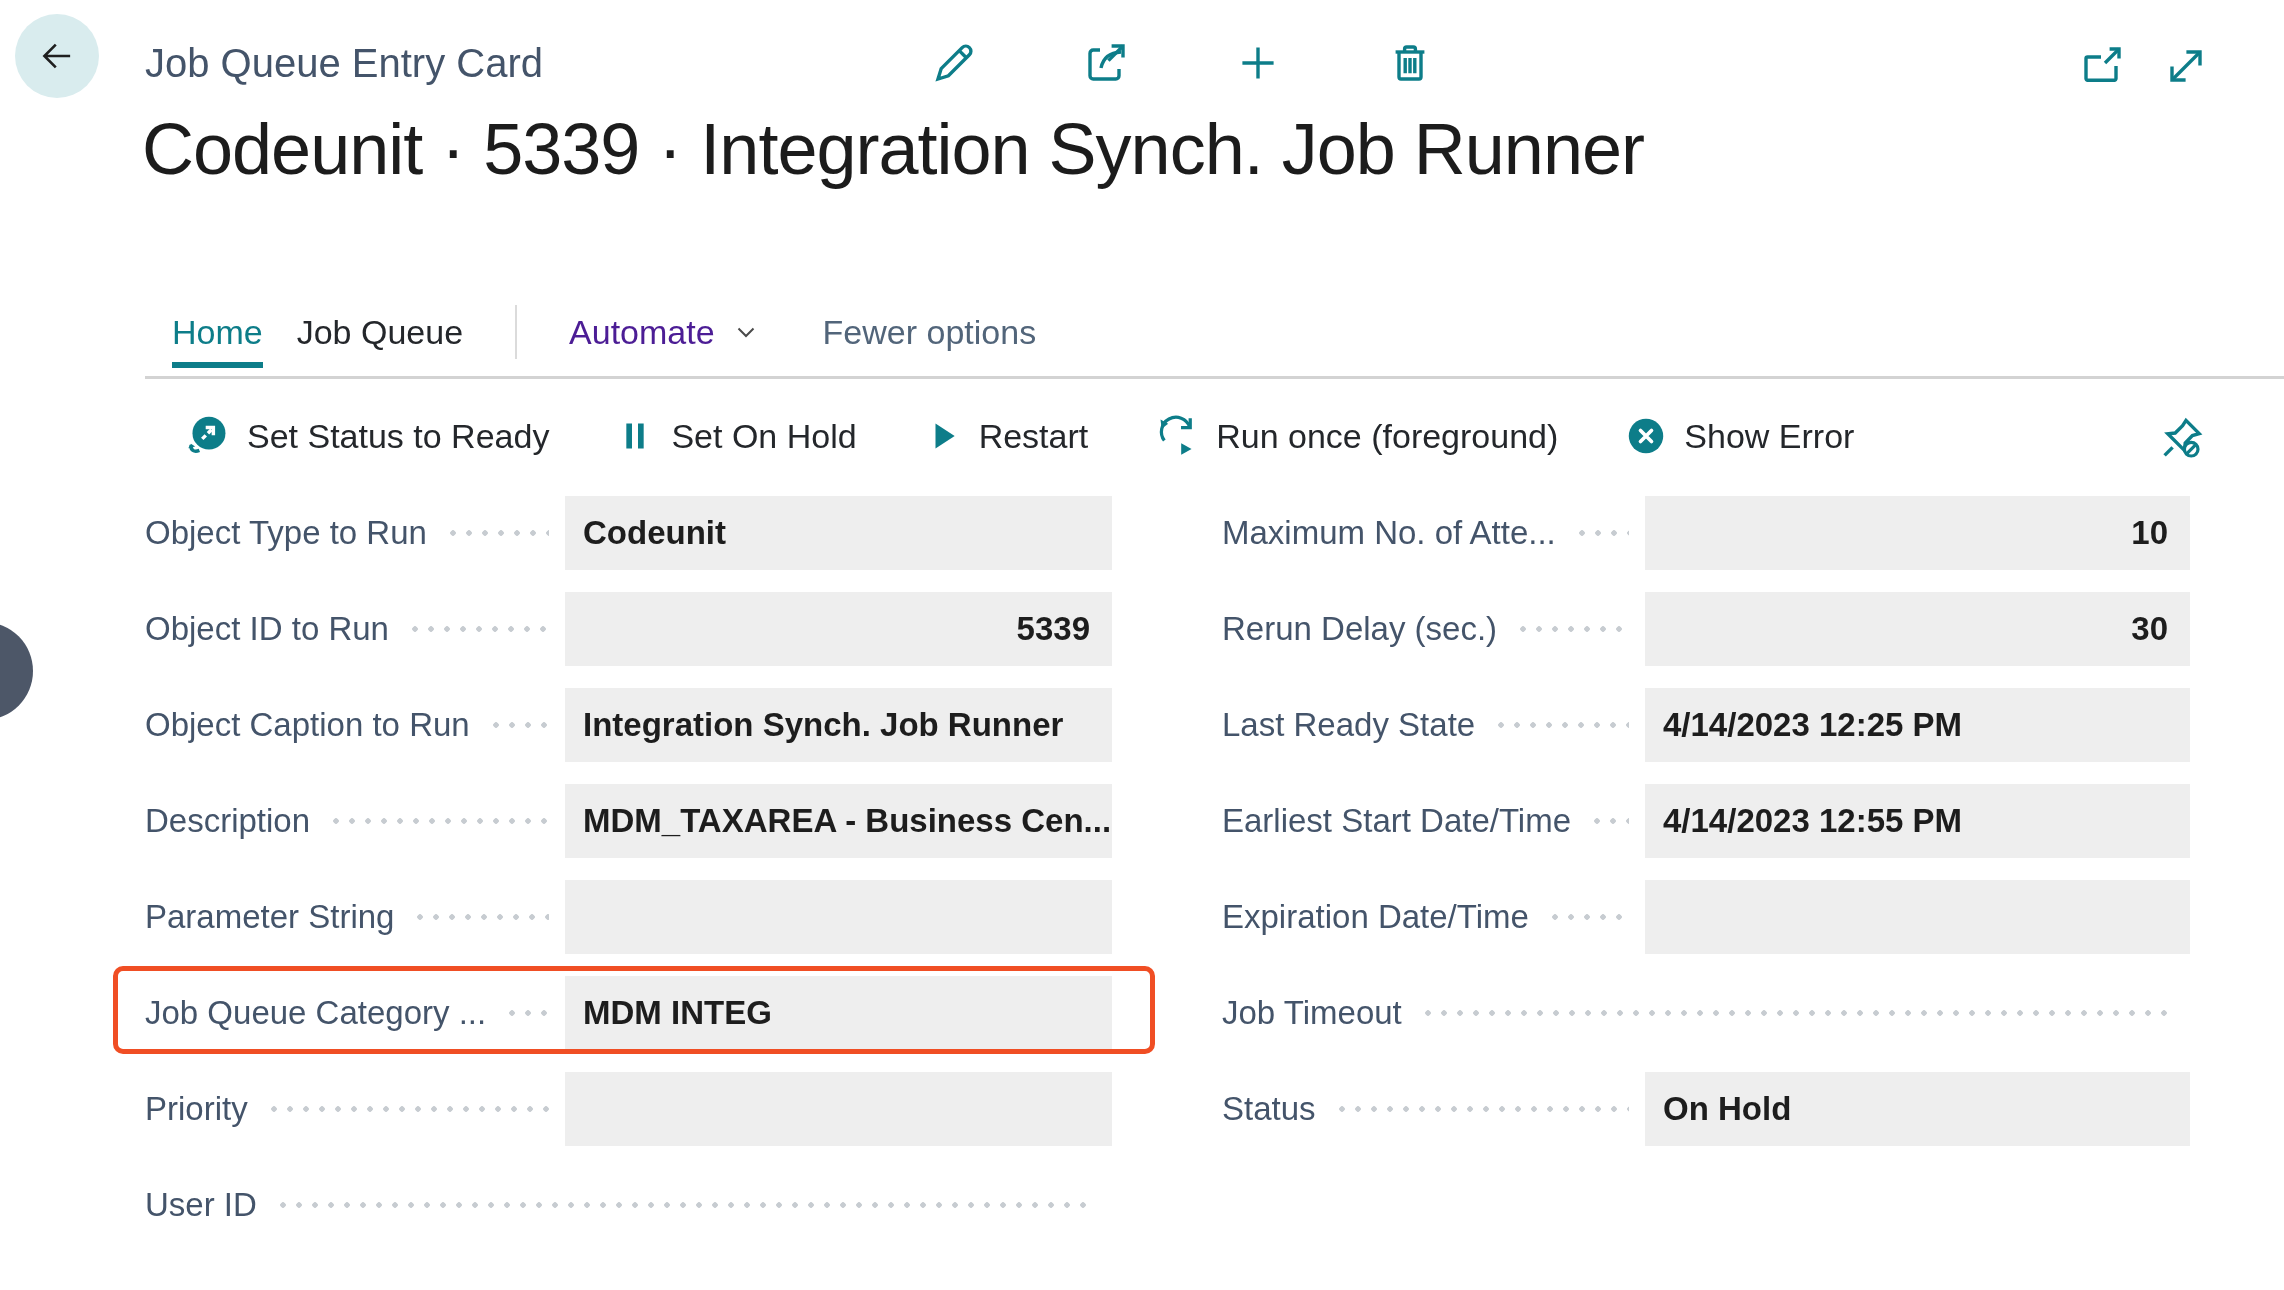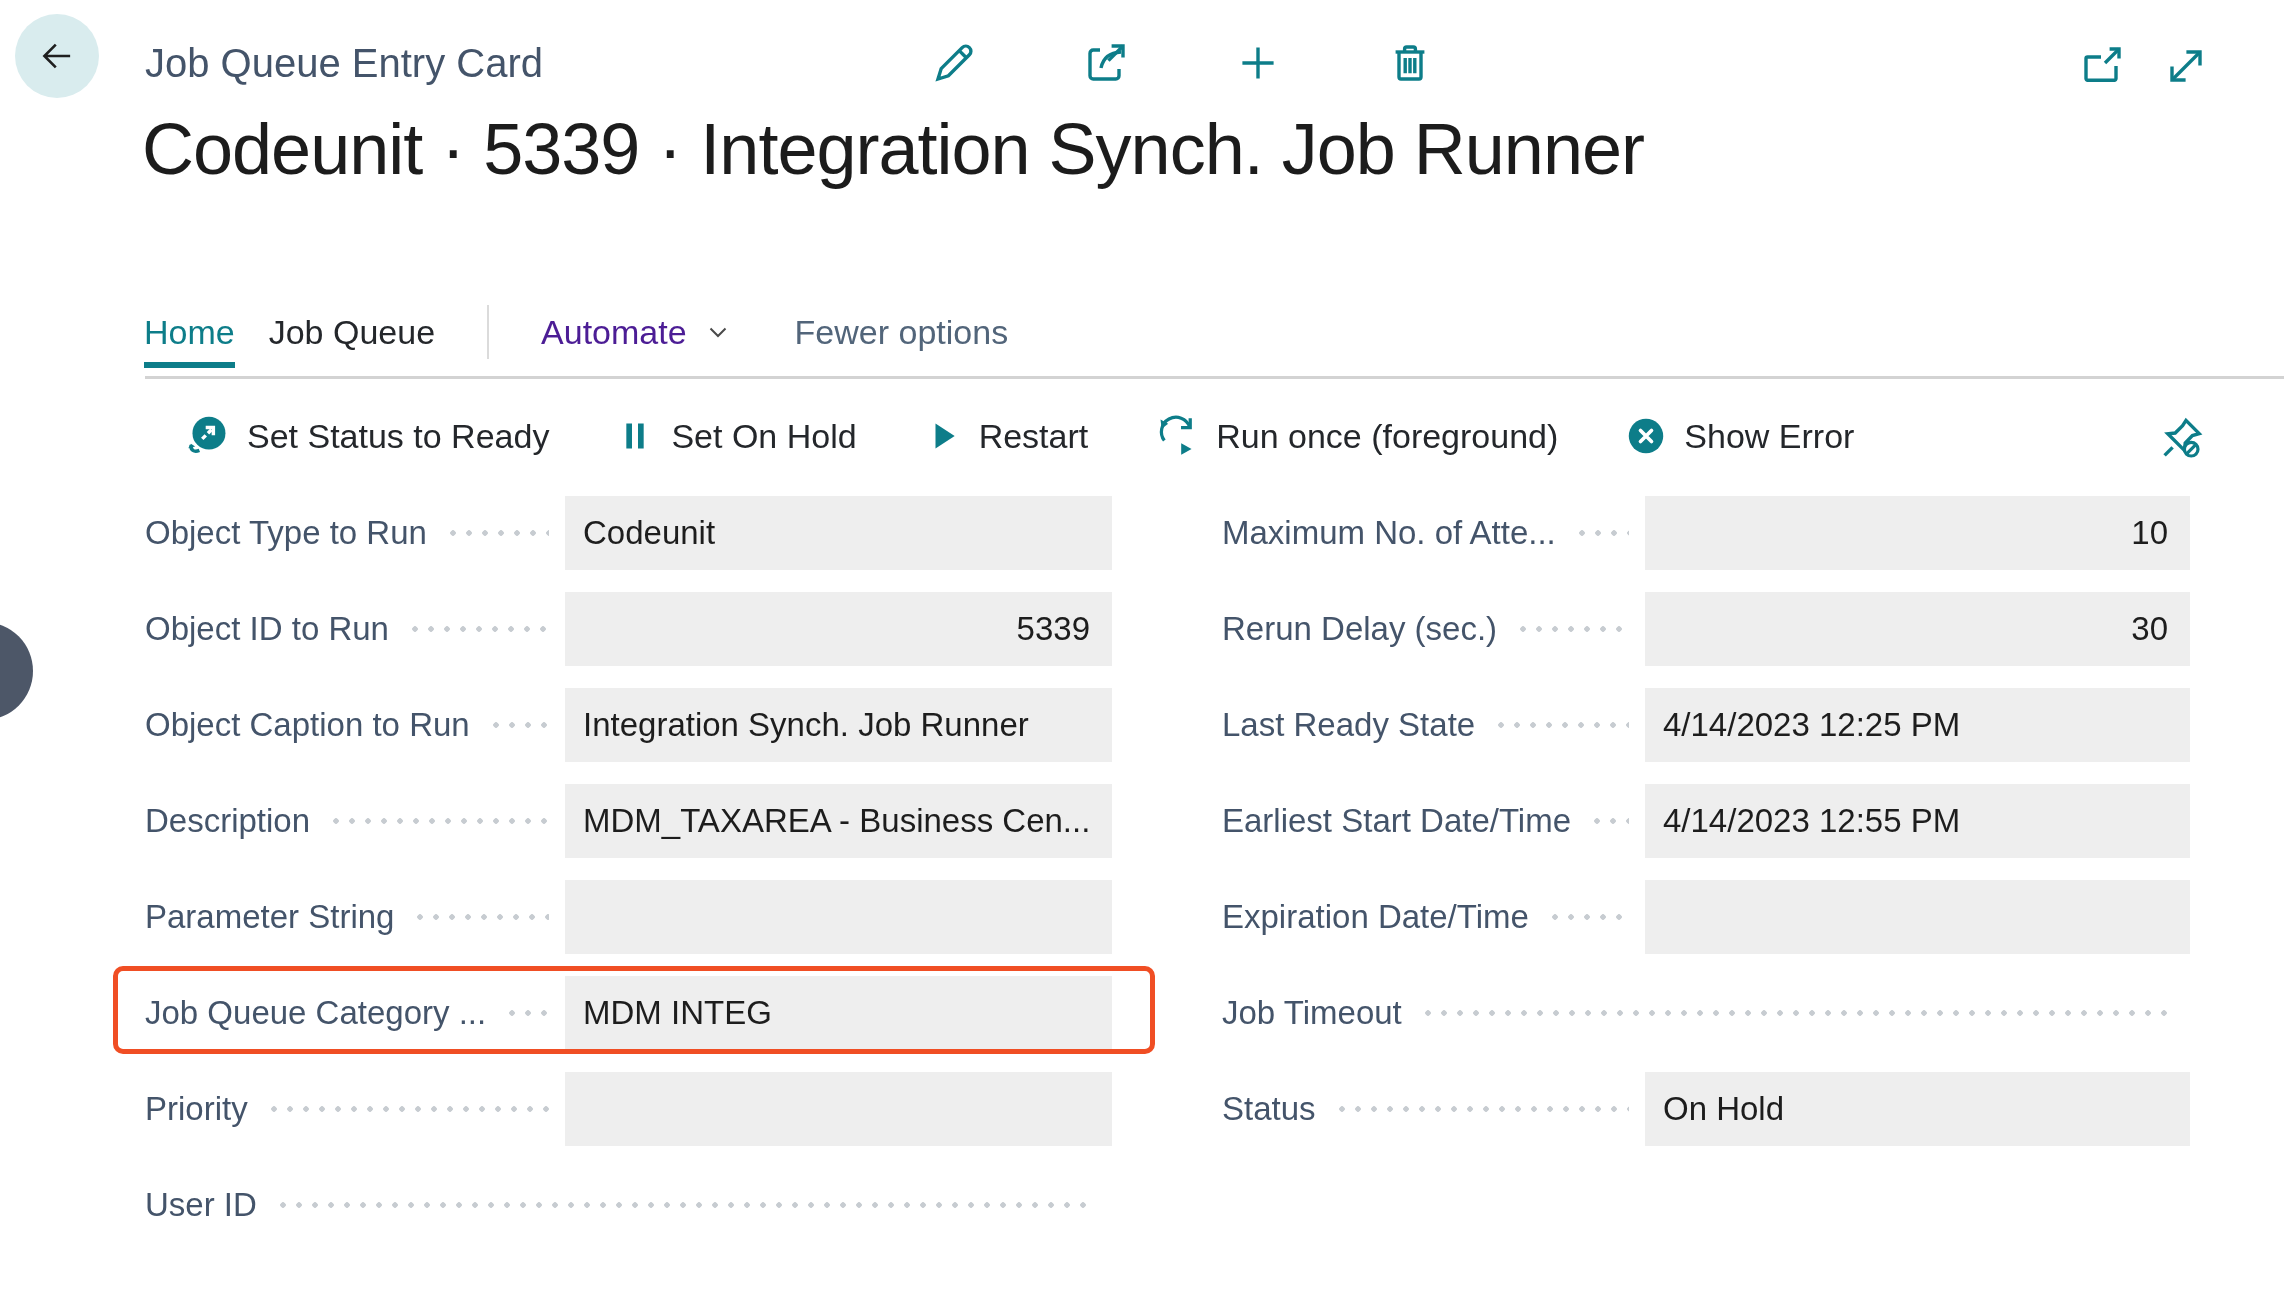--- a/index.html
+++ b/index.html
@@ -19,21 +19,21 @@
   }
   .top-icons{position:absolute;left:930px;top:39px;display:flex;gap:104px;align-items:center;}
   .right-icons{position:absolute;right:74px;top:42px;display:flex;gap:36px;align-items:center;}
   .tool-btn{cursor:pointer;}
   
   .page-title{
     position:absolute;left:142px;top:108px;font-size:72px;font-weight:200;
     color:#1C1C1C;letter-spacing:-1px;white-space:nowrap;
   }
   
-  .tabs{position:absolute;left:144px;top:306px;display:flex;align-items:center;font-size:34px;height:52px;}
+  .tabs{position:absolute;left:172px;top:306px;display:flex;align-items:center;font-size:34px;height:52px;}
   .tab{color:#24272B;cursor:pointer;position:relative;white-space:nowrap;}
   .tab.active{color:#0D7D89;}
   .tab.active::after{
     content:"";position:absolute;left:0;right:0;bottom:-16px;height:6px;background:#0D7D89;
   }
   .tab+.tab{margin-left:34px;}
   .tab-divider{width:2px;height:54px;background:#DBDBDB;margin:0 52px;}
   .menu-item{color:#4c1d95;cursor:pointer;display:flex;align-items:center;white-space:nowrap;}
   .menu-item .chev{margin-left:16px;}
   .menu-item.fewer{color:#52657A;margin-left:62px;}
@@ -49,21 +49,21 @@
   .frow{display:flex;align-items:center;height:74px;margin-bottom:22px;position:relative;}
   .flabel{font-size:33px;color:#44546A;white-space:nowrap;flex:0 0 auto;}
   .leader{
     flex:1 1 auto;min-width:0;height:8px;margin:0 16px 0 18px;align-self:center;
     background-image:radial-gradient(circle,#C7CCD1 2.5px,transparent 3px);
     background-size:16px 8px;background-repeat:repeat-x;background-position:left center;
   }
   .fbox{
     flex:0 0 547px;height:74px;background:#EEEEEE;font-size:33px;color:#1D1D1D;
     display:flex;align-items:center;padding:8px 18px;box-sizing:border-box;
-    white-space:nowrap;overflow:hidden;cursor:text;
+    white-space:nowrap;overflow:hidden;cursor:text;font-weight:bold;
   }
   .col.right .fbox{flex-basis:545px;}
   .fbox.num{justify-content:flex-end;padding-right:22px;}
   .ring{
     position:absolute;left:-32px;right:-43px;top:-10px;bottom:-4px;
     border:5px solid #F04E24;border-radius:10px;pointer-events:none;
   }
   
   .edge-circle{position:absolute;left:-65px;top:622px;width:98px;height:98px;border-radius:50%;background:#4D5768;}
   .ic{stroke:#0D7D89;fill:none;stroke-width:1.7;}

